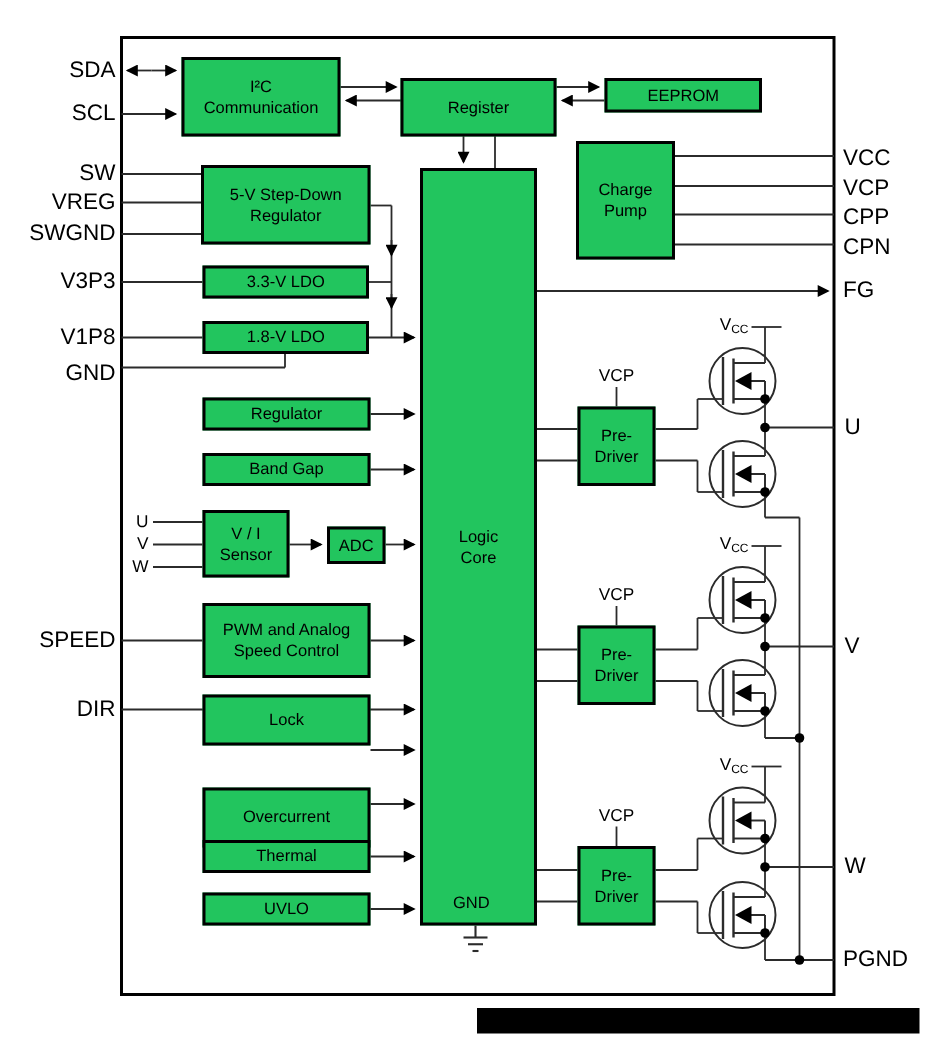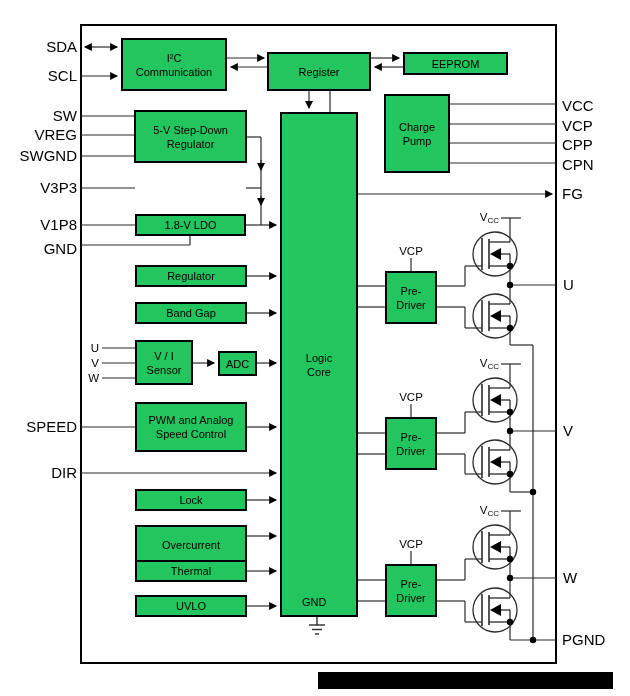--- a/index.html
+++ b/index.html
@@ -190,41 +190,44 @@
     <div>EEPROM</div>
   </div>
   <div class="blk" style="left:384px;top:94px;width:66px;height:79px;">
     <div>Charge</div>
     <div>Pump</div>
   </div>
   <div class="blk" style="left:134px;top:110px;width:113px;height:53px;">
     <div>5-V Step-Down</div>
     <div>Regulator</div>
   </div>
+  <div class="blk" style="left:135px;top:177px;width:111px;height:22px;">
+    <div>3.3-V LDO</div>
+  </div>
   <div class="blk" style="left:135px;top:214px;width:111px;height:22px;">
     <div>1.8-V LDO</div>
   </div>
   <div class="blk" style="left:135px;top:265px;width:112px;height:22px;">
     <div>Regulator</div>
   </div>
   <div class="blk" style="left:135px;top:302px;width:112px;height:22px;">
     <div>Band Gap</div>
   </div>
   <div class="blk" style="left:135px;top:340px;width:58px;height:45px;">
     <div>V / I</div>
     <div>Sensor</div>
   </div>
   <div class="blk" style="left:218px;top:351px;width:39px;height:25px;">
     <div>ADC</div>
   </div>
   <div class="blk" style="left:135px;top:402px;width:112px;height:50px;">
     <div>PWM and Analog</div>
     <div>Speed Control</div>
   </div>
-  <div class="blk" style="left:135px;top:489px;width:112px;height:22px;">
+  <div class="blk" style="left:135px;top:463px;width:112px;height:34px;">
     <div>Lock</div>
   </div>
   <div class="blk" style="left:135px;top:525px;width:112px;height:40px;">
     <div>Overcurrent</div>
   </div>
   <div class="blk" style="left:135px;top:560px;width:112px;height:22px;">
     <div>Thermal</div>
   </div>
   <div class="blk" style="left:135px;top:595px;width:112px;height:22px;">
     <div>UVLO</div>

